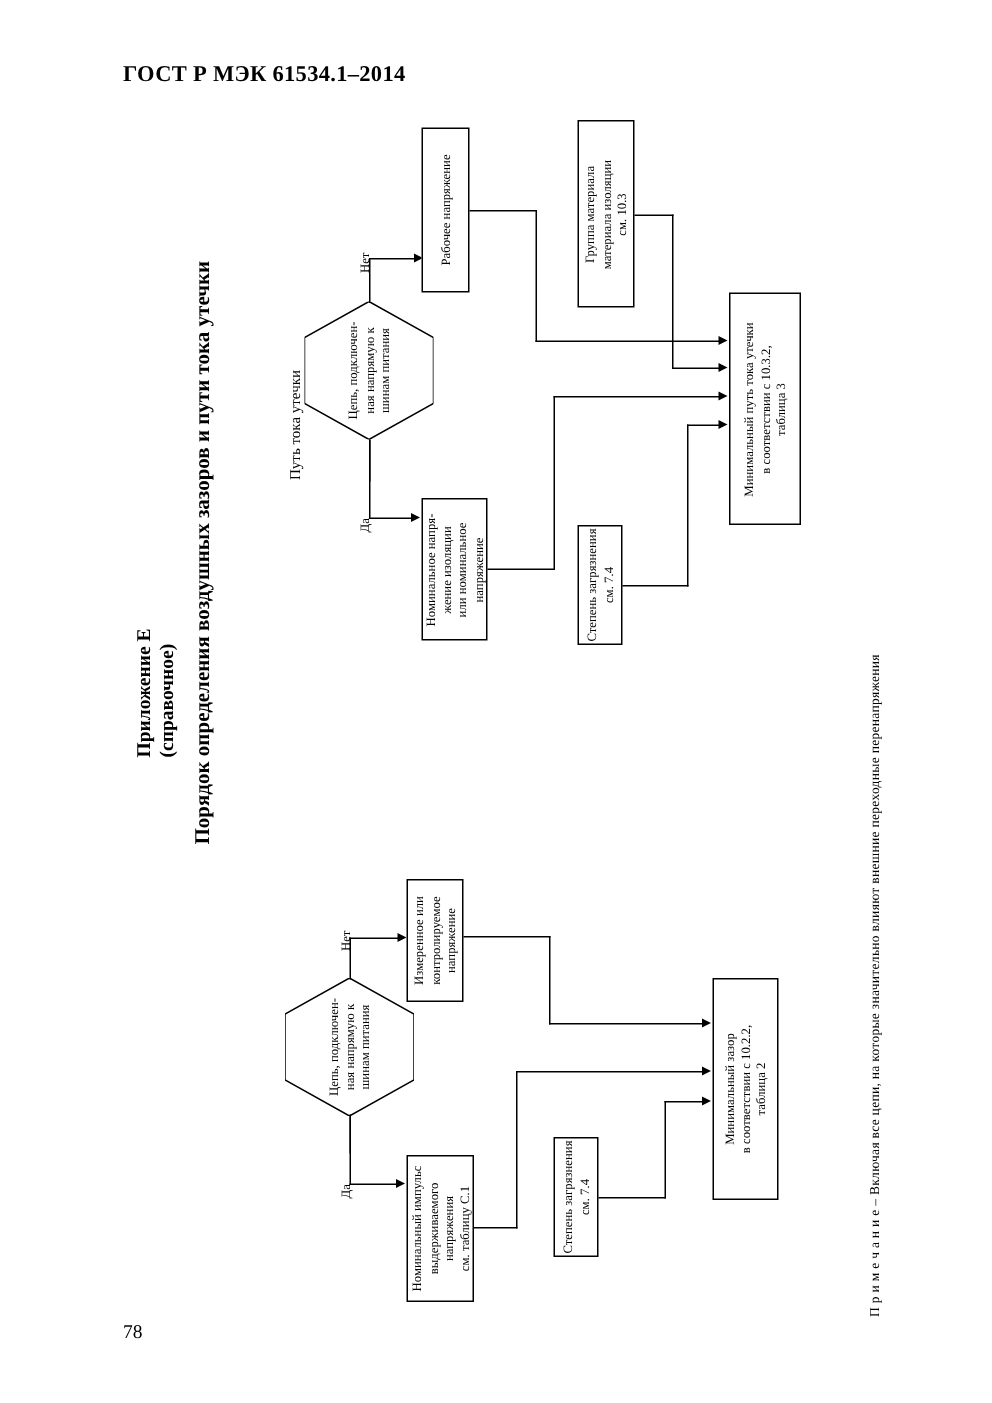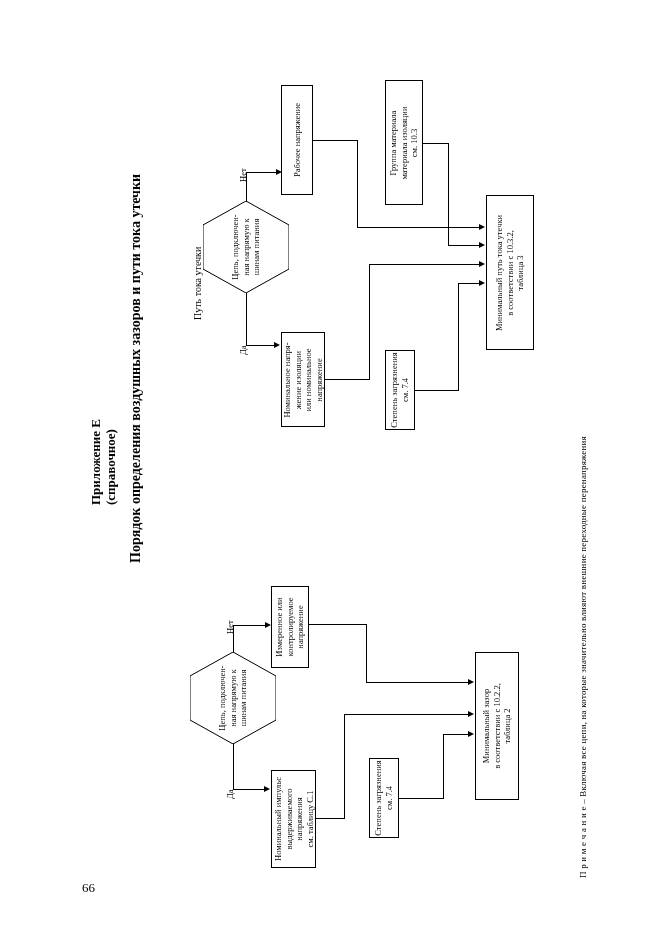--- a/index.html
+++ b/index.html
@@ -87,22 +87,23 @@
     position:absolute;font-size:9px;white-space:nowrap;
     transform-origin:0 0;transform:rotate(-90deg);
     letter-spacing:.2px;
   }
 </style>
 </head>
 <body>
 
 <div class="page">
 
-
-  <div class="page-number">66</div>
+  <div class="doc-header">ГОСТ Р МЭК 61534.1–2014</div>
+
+  <div class="page-number">78</div>
 
   <div class="rot rot90 annex-title" style="left:88px;top:505px;">Приложение Е</div>
   <div class="rot rot90 annex-title" style="left:103px;top:505px;">(справочное)</div>
 
   <div class="rot rot90 main-title" style="left:128px;top:563px;">Порядок определения воздушных зазоров и пути тока утечки</div>
 
   <div>
 
     <div class="rot rot90 side-label" style="left:192px;top:320px;">Путь тока утечки</div>
 

